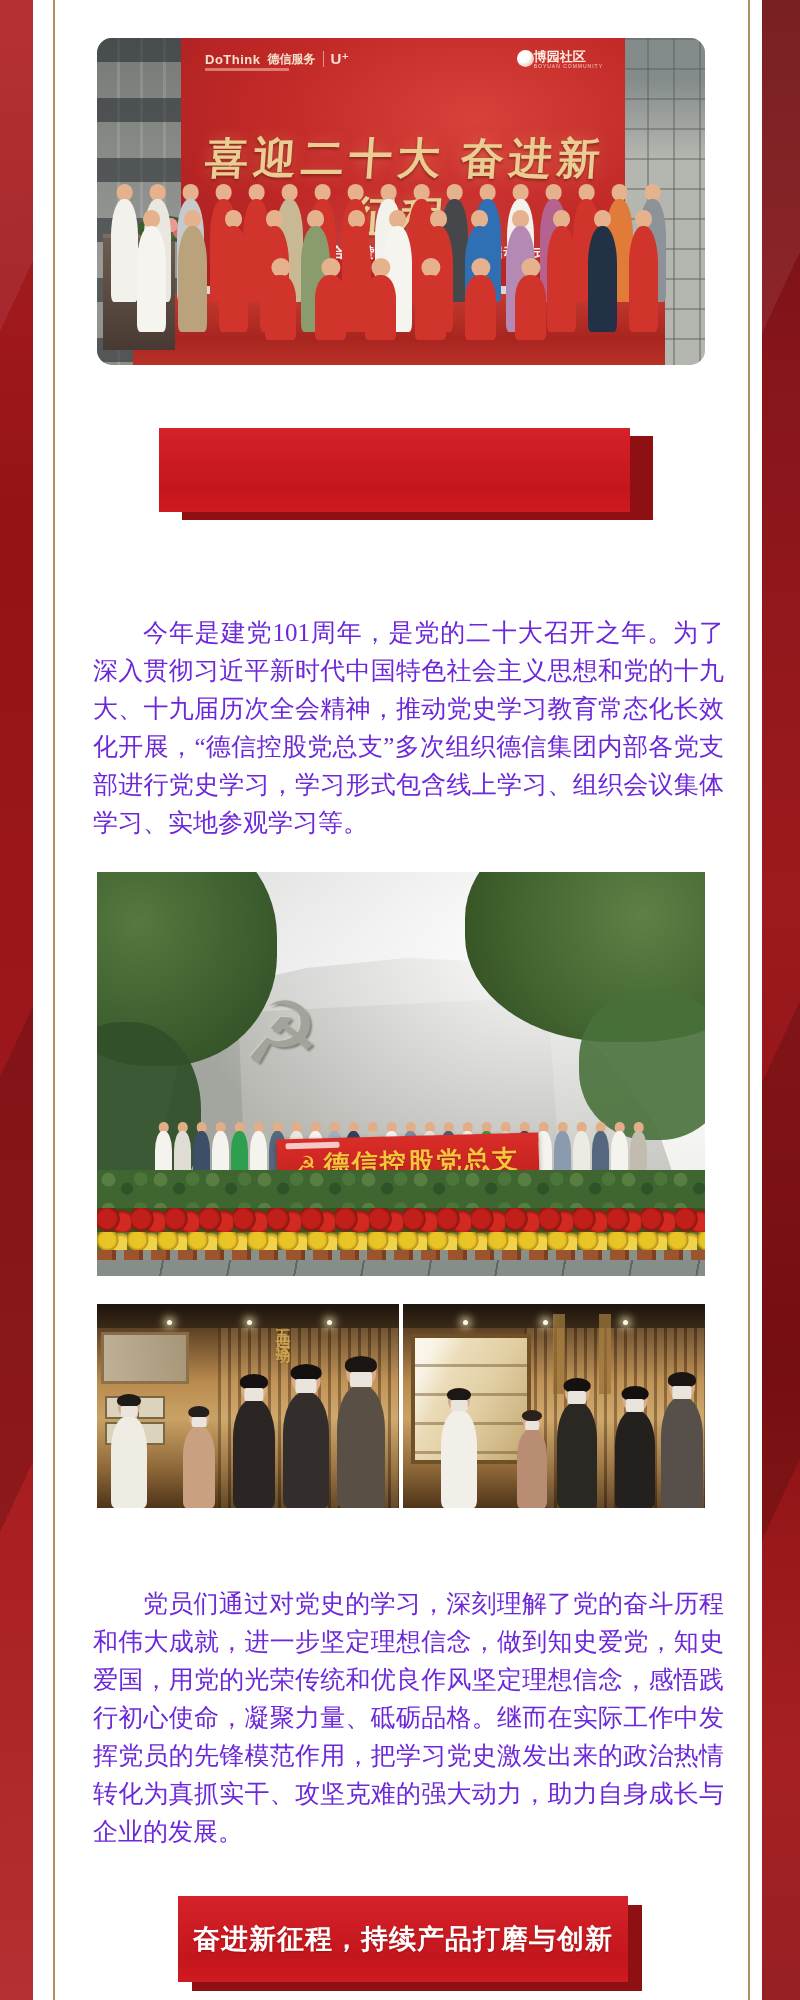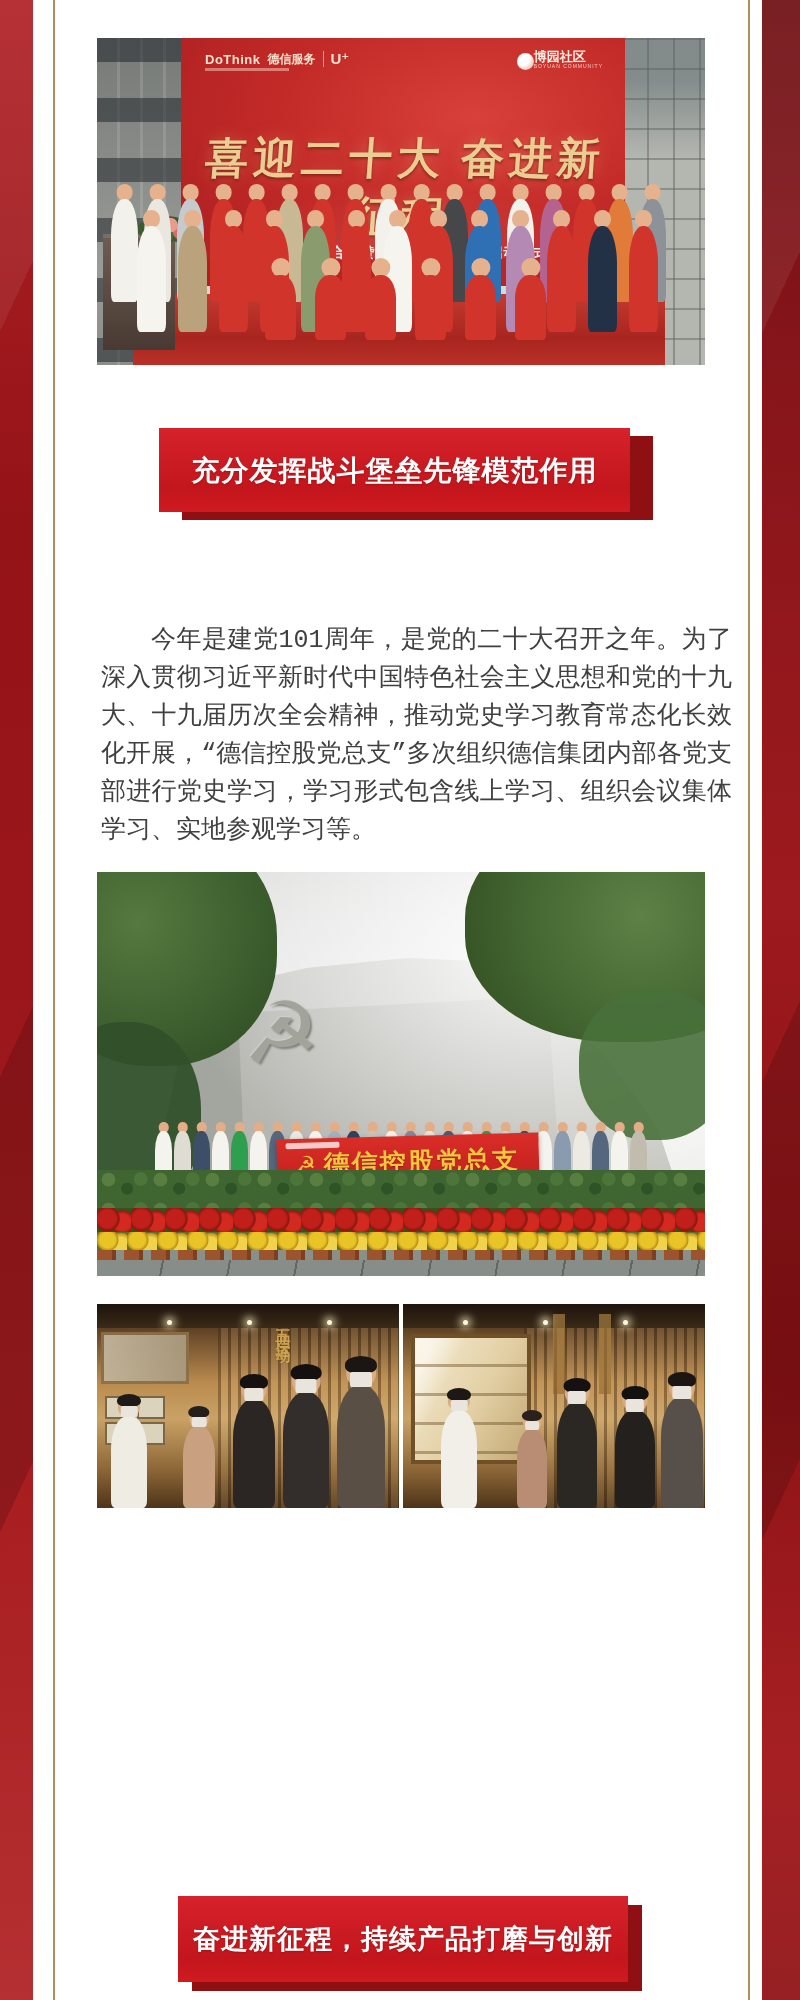--- a/index.html
+++ b/index.html
@@ -17,21 +17,21 @@
     background:linear-gradient(115deg,rgba(255,255,255,.07) 0 16%,transparent 16% 52%,rgba(0,0,0,.16) 52% 74%,transparent 74%);}
   .gold-line{position:absolute;top:0;bottom:0;width:2px;}
   .gl-left{left:53px;}
   .gl-right{left:748px;}
 
   
   .photo{position:absolute;left:97px;width:608px;margin:0;overflow:hidden;background:#d8d8d4;}
   .abs{position:absolute;}
 
   
-  .hero{top:38px;height:327px;}
+  .hero{top:38px;height:327px;border-radius:15px;}
   .bldg-l{left:0;top:0;bottom:0;width:92px;
     background:linear-gradient(180deg,#767a77,#989b96 70%,#8a8d88);}
   .bldg-l::after{content:'';position:absolute;inset:0;
     background:repeating-linear-gradient(180deg,rgba(25,30,36,.5) 0 24px,transparent 24px 60px),
                repeating-linear-gradient(90deg,transparent 0 20px,rgba(255,255,255,.12) 20px 23px);}
   .bldg-r{right:0;top:0;bottom:0;width:84px;background:#b4b6b0;}
   .bldg-r::after{content:'';position:absolute;inset:0;
     background:repeating-linear-gradient(180deg,rgba(90,94,90,.45) 0 2px,transparent 2px 30px),
                repeating-linear-gradient(90deg,rgba(90,94,90,.45) 0 2px,transparent 2px 26px),
                linear-gradient(180deg,rgba(40,60,70,.35) 40px,transparent 120px);}
@@ -40,21 +40,21 @@
   .backdrop::after{content:'';position:absolute;left:0;bottom:28px;width:100%;height:70px;
     background:radial-gradient(ellipse at 50% 120%,rgba(255,210,190,.18),transparent 70%);}
   .brandrow{position:absolute;top:12px;left:24px;right:22px;display:flex;
     justify-content:space-between;align-items:flex-start;color:#f6e2cd;}
   .brand-left{display:flex;align-items:center;gap:7px;}
   .dt{font-weight:bold;font-size:13px;letter-spacing:.5px;}
   .dtcn{font-size:12px;font-weight:bold;}
   .brand-sep{width:1px;height:16px;background:rgba(255,235,220,.55);display:inline-block;}
   .uplus{font-size:15px;font-weight:bold;}
   .tagline{position:absolute;top:30px;left:24px;width:84px;height:3px;background:rgba(255,230,210,.45);}
-  .brand-right{display:flex;align-items:flex-end;gap:0;}
+  .brand-right{display:flex;align-items:flex-start;gap:0;}
   .commlogo{width:17px;height:17px;border-radius:50%;
     background:radial-gradient(circle at 35% 35%,#ffffff 40%,#f0cdbd 70%,#d98a74);display:inline-block;}
   .commtxt{display:flex;flex-direction:column;line-height:1.1;}
   .comm{font-size:13px;font-weight:bold;color:#fbeee0;}
   .commen{font-size:5px;letter-spacing:1px;color:rgba(255,240,225,.8);}
   .bd-title{position:absolute;top:92px;left:0;right:0;text-align:center;
     font-family:"Liberation Serif","DejaVu Serif",serif;font-weight:bold;
     font-size:43px;letter-spacing:5px;color:#e9cd92;
     text-shadow:0 2px 3px rgba(96,20,12,.55),0 0 16px rgba(255,226,150,.25);
     transform:skewX(-4deg);}
@@ -90,23 +90,23 @@
   .rb-line{color:#ffffff;font-weight:bold;letter-spacing:1px;
     text-shadow:0 1px 2px rgba(110,10,10,.45);white-space:nowrap;}
   .b-top{left:159px;top:428px;width:471px;height:84px;}
   .b-top .rb-shadow{transform:translate(23px,8px);}
   .b-top .rb-line{font-size:28px;line-height:39px;}
   .b-bottom{left:178px;top:1896px;width:450px;height:86px;}
   .b-bottom .rb-shadow{transform:translate(14px,9px);}
   .b-bottom .rb-line{font-size:27px;line-height:40px;}
 
   
-  .para{position:absolute;left:85px;width:631px;margin:16px;
-    font-family:Liberation Mono, monospace;
-    font-size:25px;line-height:38px;color:#404040;text-align:justify;text-indent:2em;}
+  .para{position:absolute;left:85px;width:631px;margin:8px;
+    font-family:Liberation Serif, serif;
+    font-size:25px;line-height:38px;color:#6d28d9;text-align:justify;text-indent:2em;}
   .p1{top:606px;}
   .p2{top:1577px;}
 
   
   .monument{top:872px;height:404px;}
   .sky{inset:0;background:linear-gradient(180deg,#dededd 0%,#ebecec 38%,#f3f3f1 62%,#e9eae8 100%);}
   .glare{inset:0;background:radial-gradient(ellipse at 72% 18%,rgba(255,255,255,.92),rgba(255,255,255,0) 58%);}
   .mon-svg{position:absolute;left:0;top:0;width:100%;height:100%;}
   .emblem{position:absolute;left:146px;top:118px;font-size:86px;line-height:1;
     color:#a2a39b;text-shadow:-1px -1px 1px #cfd0ca,2px 2px 2px #84857f;
@@ -353,21 +353,20 @@
         <div class="person" style="left: 418px; top: 220px; width: 31px; height: 82px;">
           <div class="p-head" style="width: 19.22px; height: 19.22px; background: rgb(230, 178, 142);"></div>
           <div class="p-body" style="top: 17.298px; background: rgb(208, 52, 43);"></div>
         </div>
       </div>
   </figure>
 
   <div class="red-banner b-top">
     <div class="rb-shadow"></div>
     <div class="rb-main">
-      <div class="rb-line">充分发挥战斗堡垒先锋模范作用</div>
     </div>
   </div>
 
   <p class="para p1">今年是建党101周年，是党的二十大召开之年。为了深入贯彻习近平新时代中国特色社会主义思想和党的十九大、十九届历次全会精神，推动党史学习教育常态化长效化开展，“德信控股党总支”多次组织德信集团内部各党支部进行党史学习，学习形式包含线上学习、组织会议集体学习、实地参观学习等。</p>
 
   <figure class="photo monument">
     <div class="abs sky"></div>
     <svg class="mon-svg" viewBox="0 0 608 404" preserveAspectRatio="none">
       <path d="M28,404 L58,298 L86,170 L140,112 L210,96 L310,86 L398,90 L420,104 L432,150 L452,143 L505,180 L560,255 L585,330 L592,404 Z" fill="#b5b6b0"></path>
       <path d="M86,170 L140,112 L152,404 L96,404 Z" fill="rgba(135,137,131,.38)"></path>
@@ -580,20 +579,21 @@
           <div class="person" style="left: 258px; top: 70px; width: 42px; height: 134px;">
             <div class="p-head" style="width: 26.04px; height: 26.04px; background: rgb(216, 172, 133);"></div>
             <div class="p-hair" style="width: 28.1232px; height: 15.624px; background: rgb(27, 22, 20);"></div>
             <div class="p-mask" style="width: 19.2696px; height: 13.02px; top: 11.9784px;"></div>
             <div class="p-body" style="top: 23.436px; background: rgb(87, 80, 74);"></div>
           </div>
         </div>
     </div>
   </figure>
 
+  <p class="para p2">党员们通过对党史的学习，深刻理解了党的奋斗历程和伟大成就，进一步坚定理想信念，做到知史爱党，知史爱国，用党的光荣传统和优良作风坚定理想信念，感悟践行初心使命，凝聚力量、砥砺品格。继而在实际工作中发挥党员的先锋模范作用，把学习党史激发出来的政治热情转化为真抓实干、攻坚克难的强大动力，助力自身成长与企业的发展。</p>
 
   <div class="red-banner b-bottom">
     <div class="rb-shadow"></div>
     <div class="rb-main">
       <div class="rb-line">奋进新征程，持续产品打磨与创新</div>
     </div>
   </div>
 
 </div>
 

